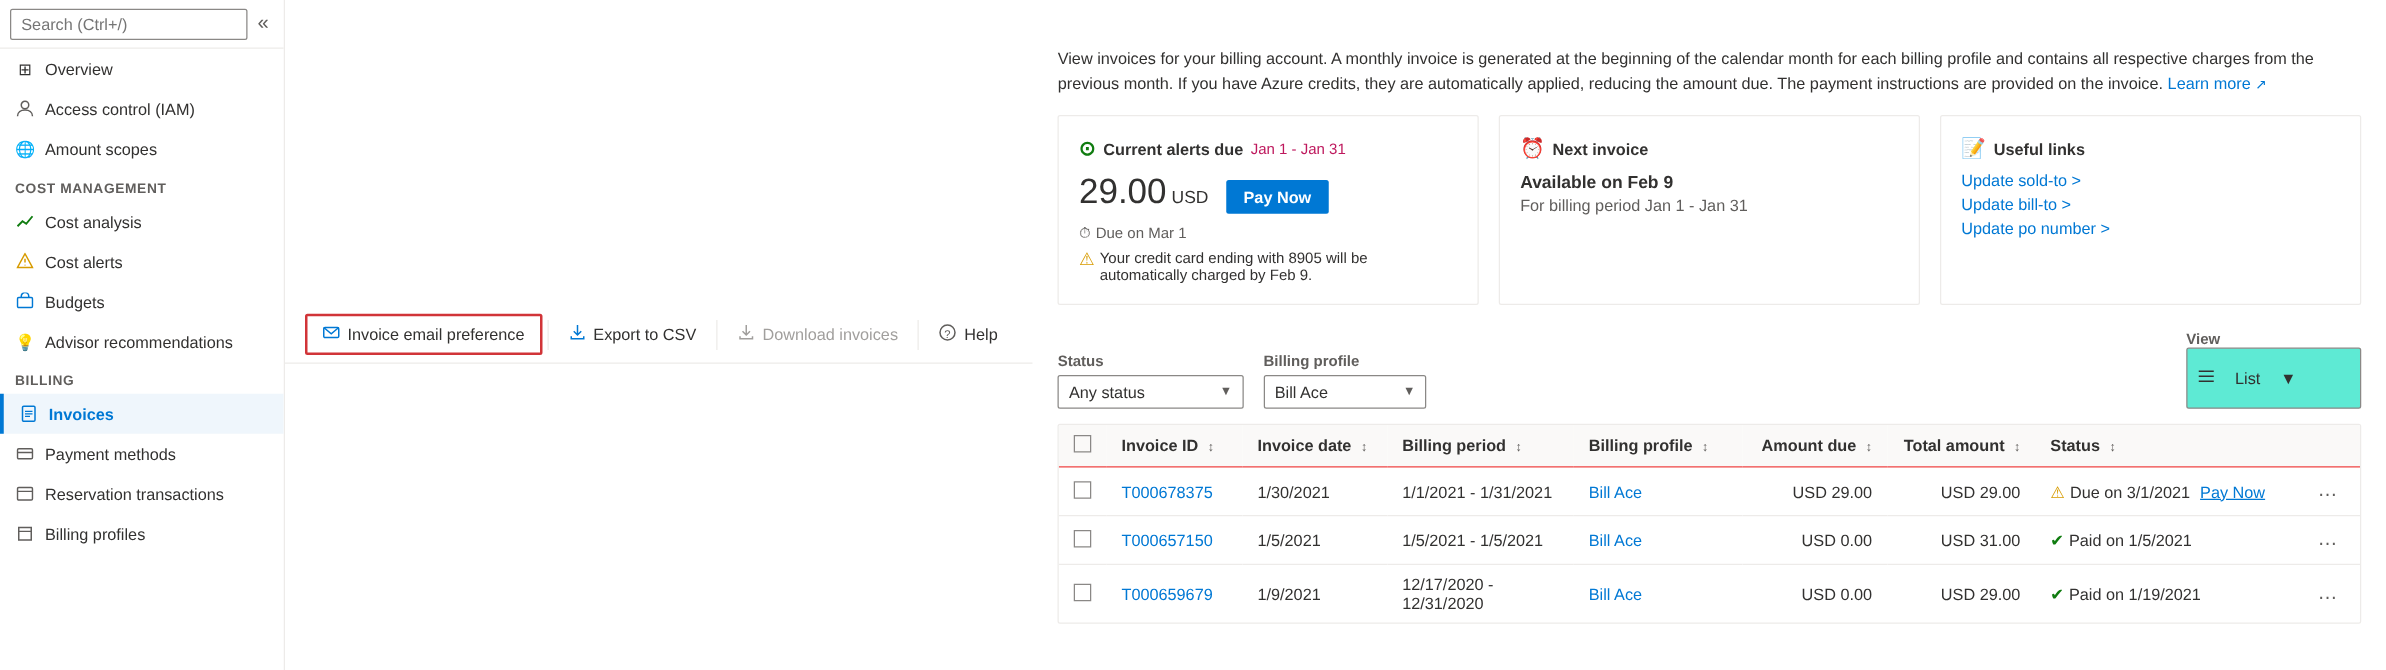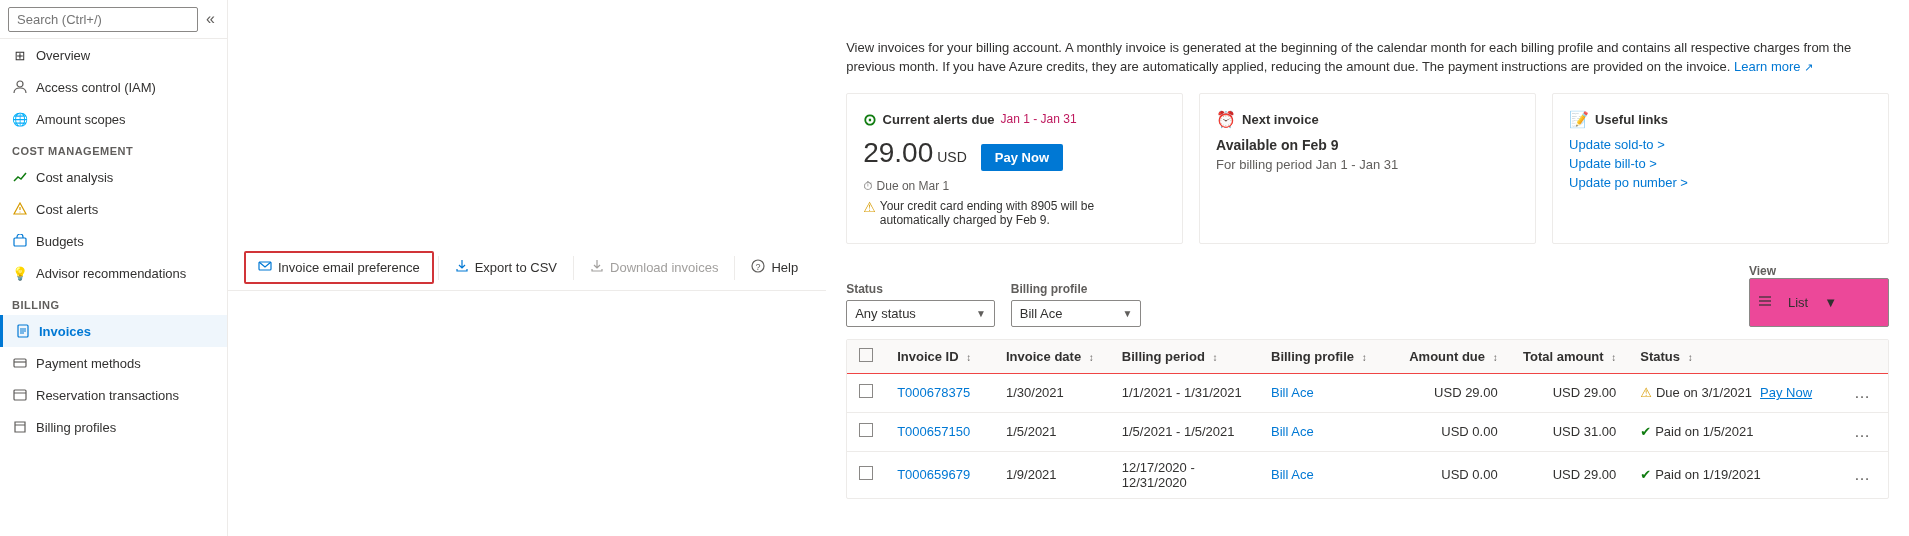--- a/index.html
+++ b/index.html
@@ -45,21 +45,21 @@
 
     .useful-links a { display: block; color: #0078d4; text-decoration: none; font-size: 13px; margin-bottom: 4px; }
 
     
     .filters-row { display: flex; align-items: flex-end; gap: 16px; margin-bottom: 12px; }
     .filter-group { display: flex; flex-direction: column; gap: 4px; }
     .filter-label { font-size: 12px; color: #605e5c; font-weight: 600; }
     .filter-select { display: flex; align-items: center; border: 1px solid #8a8886; border-radius: 2px; padding: 5px 8px; background: #fff; cursor: pointer; gap: 60px; font-size: 13px; min-width: 120px; }
     .filter-select .chevron { font-size: 10px; color: #605e5c; }
     .view-group { margin-left: auto; display: flex; flex-direction: column; gap: 0; }
-    .view-select { display: flex; align-items: center; border: 1px solid #8a8886; border-radius: 2px; padding: 15px 8px; background: #ec4899; cursor: pointer; gap: 16px; font-size: 13px; min-width: 140px; }
+    .view-select { display: flex; align-items: center; border: 1px solid #8a8886; border-radius: 2px; padding: 15px 8px; background: #5eead4; cursor: pointer; gap: 16px; font-size: 13px; min-width: 140px; }
 
     
     .table-container { border: 1px solid #edebe9; border-radius: 2px; overflow: hidden; }
     table { width: 100%; border-collapse: collapse; font-size: 13px; }
     thead tr { background: #faf9f8; border-bottom: 1px solid #ef4444; }
     th { padding: 8px 12px; text-align: left; font-weight: 600; color: #323130; white-space: nowrap; }
     th .sort-icon { font-size: 10px; color: #605e5c; margin-left: 4px; }
     td { padding: 8px 12px; border-bottom: 1px solid #edebe9; color: #323130; }
     tr:last-child td { border-bottom: none; }
     .checkbox { width: 14px; height: 14px; border: 1px solid #8a8886; display: inline-block; cursor: pointer; }

